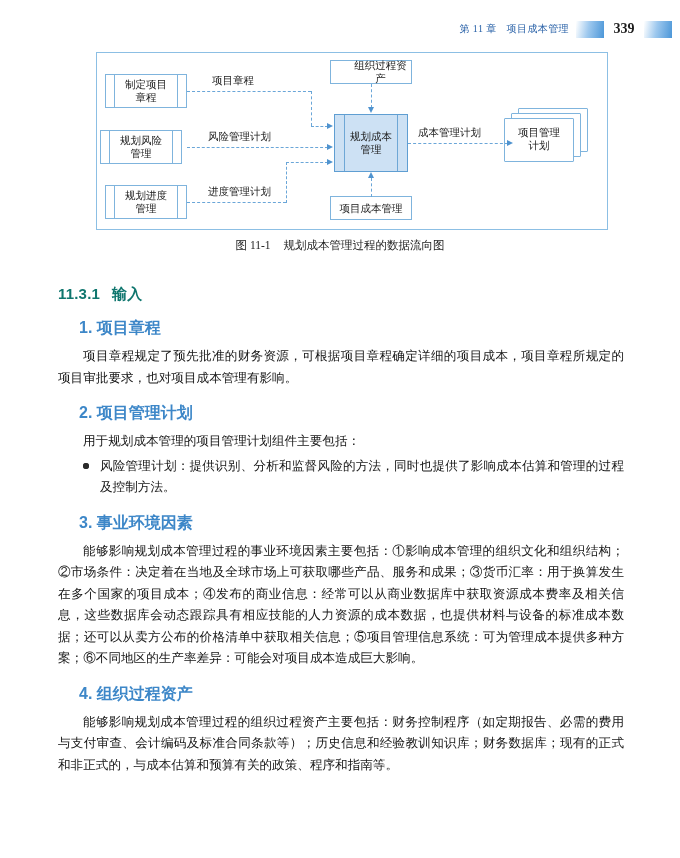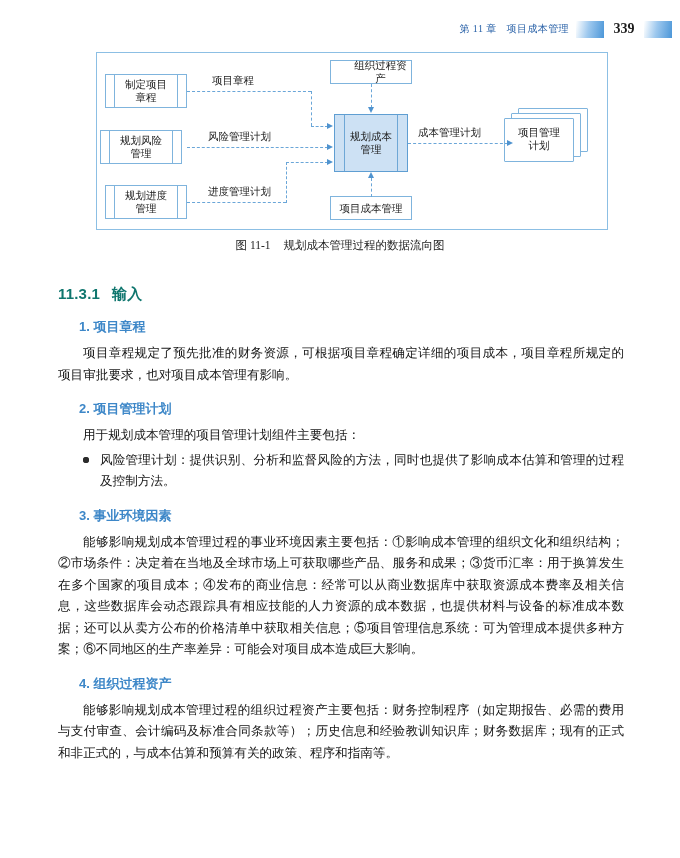--- a/index.html
+++ b/index.html
@@ -178,21 +178,21 @@
     margin: 0 0 14px 0;
     font-size: 15px;
     font-weight: bold;
     color: #0f766e;
     font-family: Liberation Sans, sans-serif;
     letter-spacing: 0.2px;
   }
   h2.sec-head .num { margin-right: 12px; }
   h3.sub-head {
     margin: 14px 0 7px 0;
-    font-size: 13px;
+    font-size: 16px;
     font-weight: bold;
     color: #3d87c8;
     font-family: "Liberation Sans", sans-serif;
     padding-left: 21px;
   }
   p.para {
     margin: 0 0 3px 0;
     font-size: 12.6px;
     line-height: 21.5px;
     text-indent: 25px;

